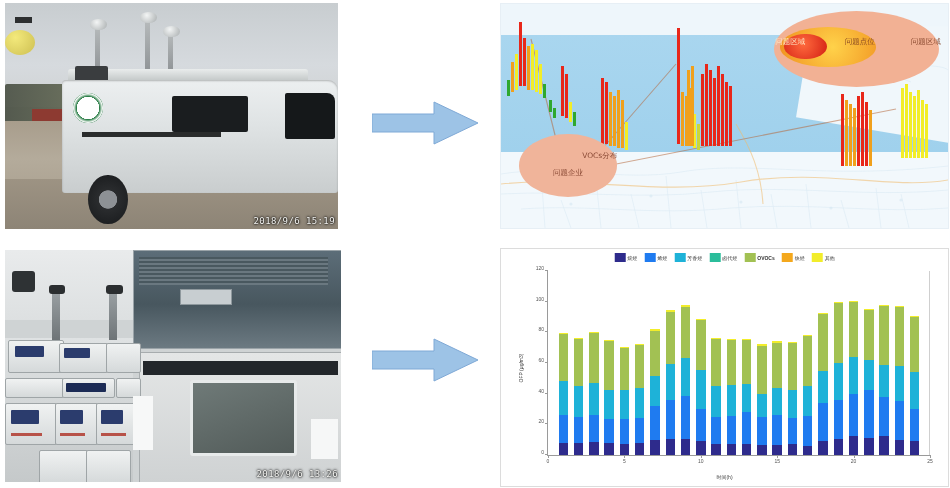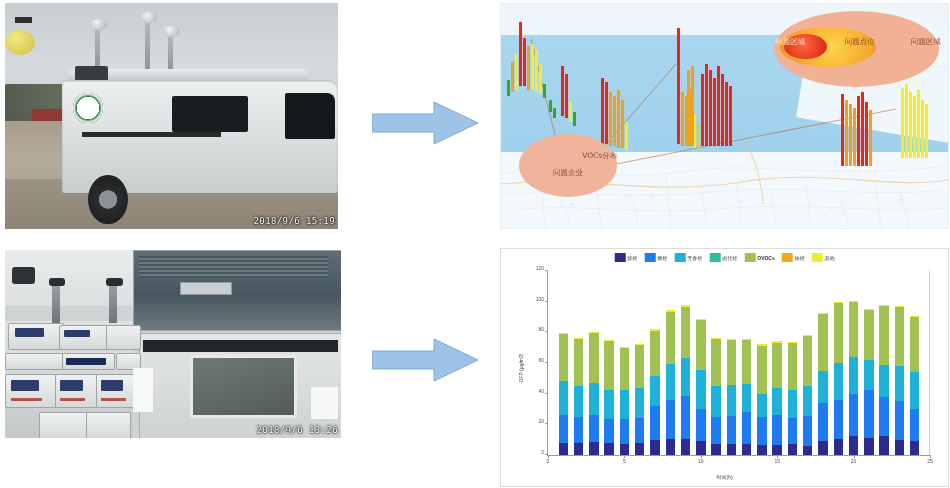--- a/index.html
+++ b/index.html
@@ -44,21 +44,21 @@
        background:radial-gradient(circle at 40% 30%,#f3f5f5,#a8adae);}
   .lamp{position:absolute;left:0;top:12%;width:9%;height:11%;border-radius:50%;
        background:radial-gradient(circle at 35% 30%,#f3e97b,#cdbf52);}
   .lamp-arm{position:absolute;left:3%;top:6%;width:5%;height:3%;background:#2d2f30;}
   .roofbox{position:absolute;left:21%;top:28%;width:10%;height:7%;background:#3a3d3f;border-radius:2px;}
   .ts{position:absolute;right:3px;bottom:3px;color:#f3f3f0;font-size:9px;
        font-family:"DejaVu Sans Mono",monospace;letter-spacing:.4px;
        text-shadow:0 0 3px #000,0 0 2px #000;}
 
   
-  #photo-lab{left:5px;top:250px;width:336px;height:188px;background:#cfd3d4;}
+  #photo-lab{left:5px;top:250px;width:336px;height:232px;background:#cfd3d4;}
   .lab-ceil{position:absolute;left:0;top:0;width:100%;height:30%;
        background:linear-gradient(#e9ebec,#dde0e1);}
   .lab-wallR{position:absolute;left:38%;top:0;width:62%;height:42%;
        background:linear-gradient(180deg,#5c6d78,#48575f 55%,#6c7a82);border:1px solid #9aa3a8;}
   .lab-grille{position:absolute;left:40%;top:3%;width:56%;height:12%;
        background:repeating-linear-gradient(180deg,#49585f 0 2px,#6a7880 2px 4px);}
   .lab-label{position:absolute;left:52%;top:17%;width:15%;height:6%;background:#c8ced1;border:1px solid #8e989d;}
   .lab-cabinet{position:absolute;left:40%;top:44%;width:60%;height:56%;
        background:linear-gradient(#e4e6e6,#cfd2d3);border:1px solid #a7acae;}
   .lab-darkbar{position:absolute;left:41%;top:48%;width:58%;height:6%;background:#22262a;}

